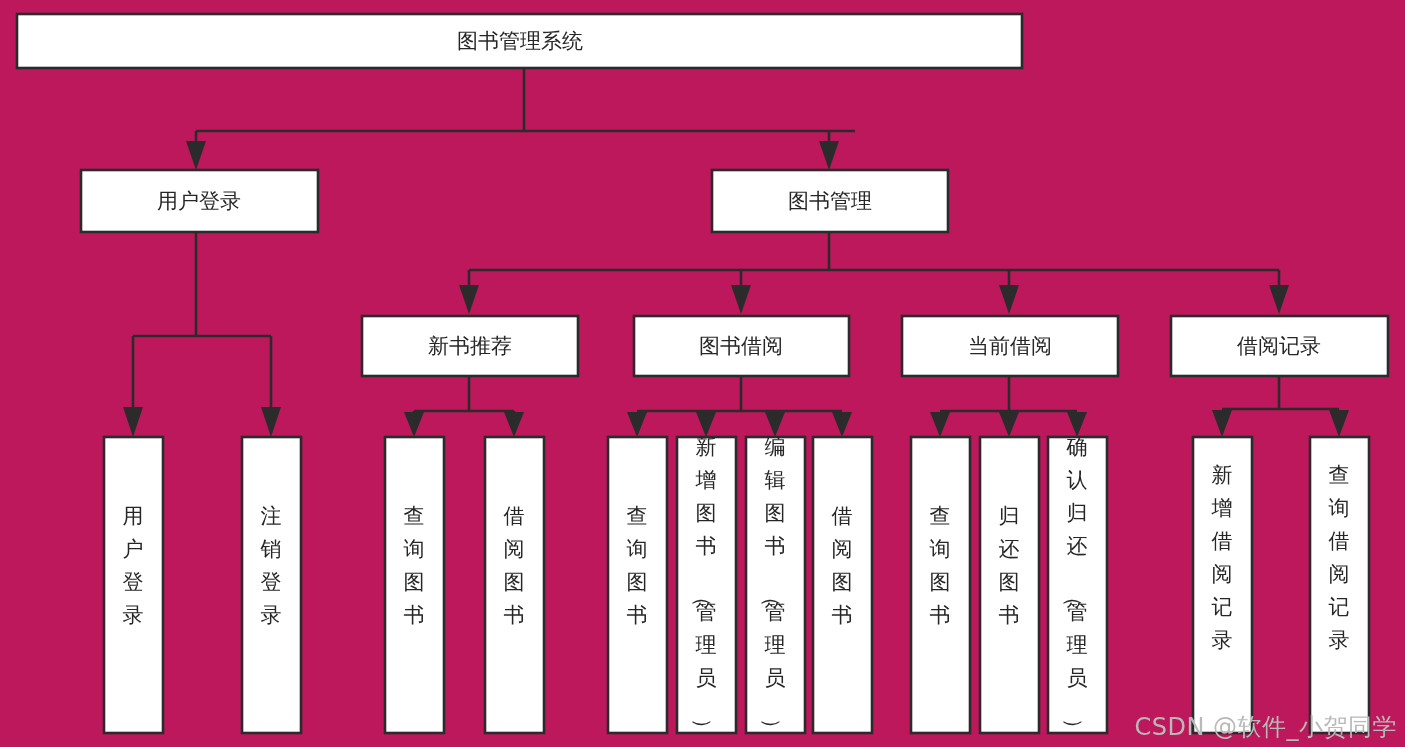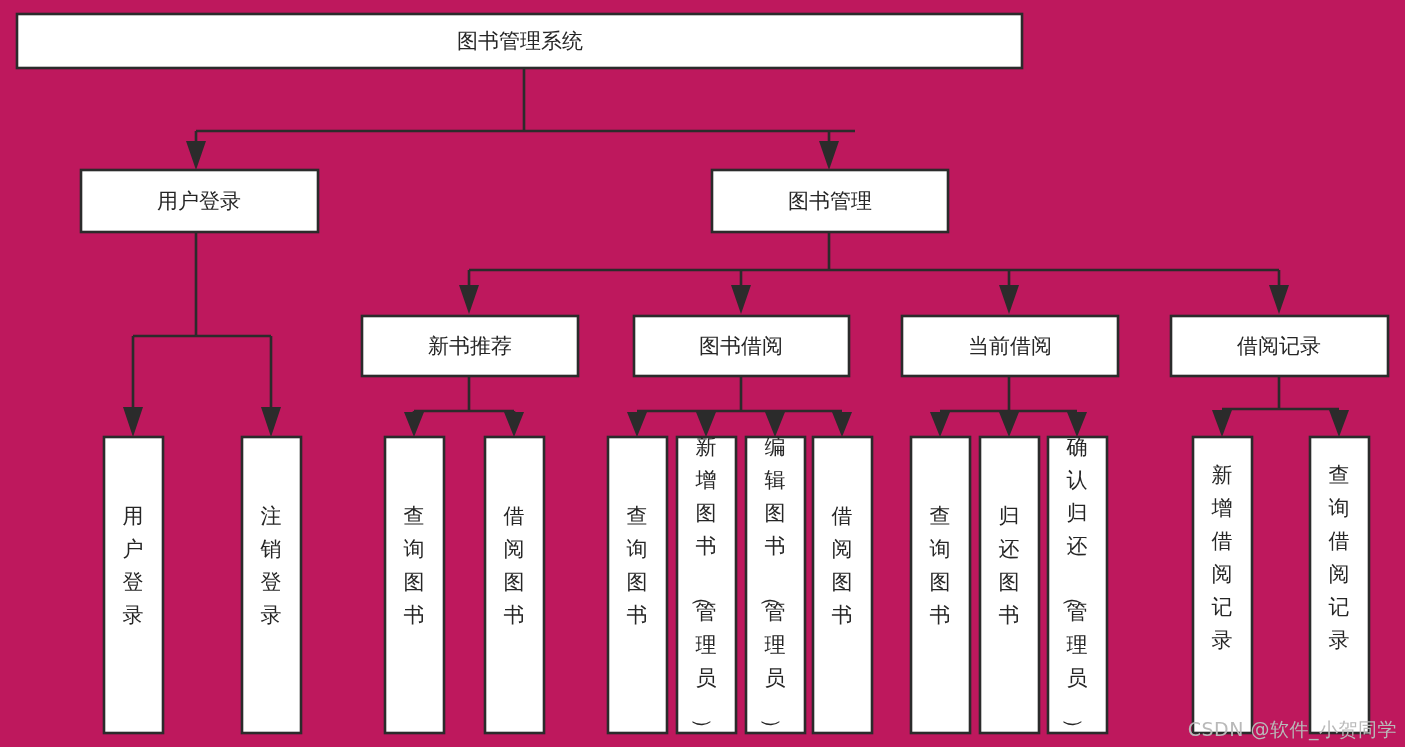--- a/index.html
+++ b/index.html
@@ -53,21 +53,21 @@
   }
   .arrow-head {
     fill: #2b2b2b;
     stroke: none;
   }
   .watermark {
     position: absolute;
     right: 8px;
     bottom: 4px;
     font-family: "DejaVu Sans", "Liberation Sans", sans-serif;
-    font-size: 19px;
+    font-size: 24px;
     color: #b9b9b9;
     white-space: nowrap;
     letter-spacing: 0.5px;
     pointer-events: none;
   }
 </style>
 </head>
 <body>
 
 <div id="diagram-root">

